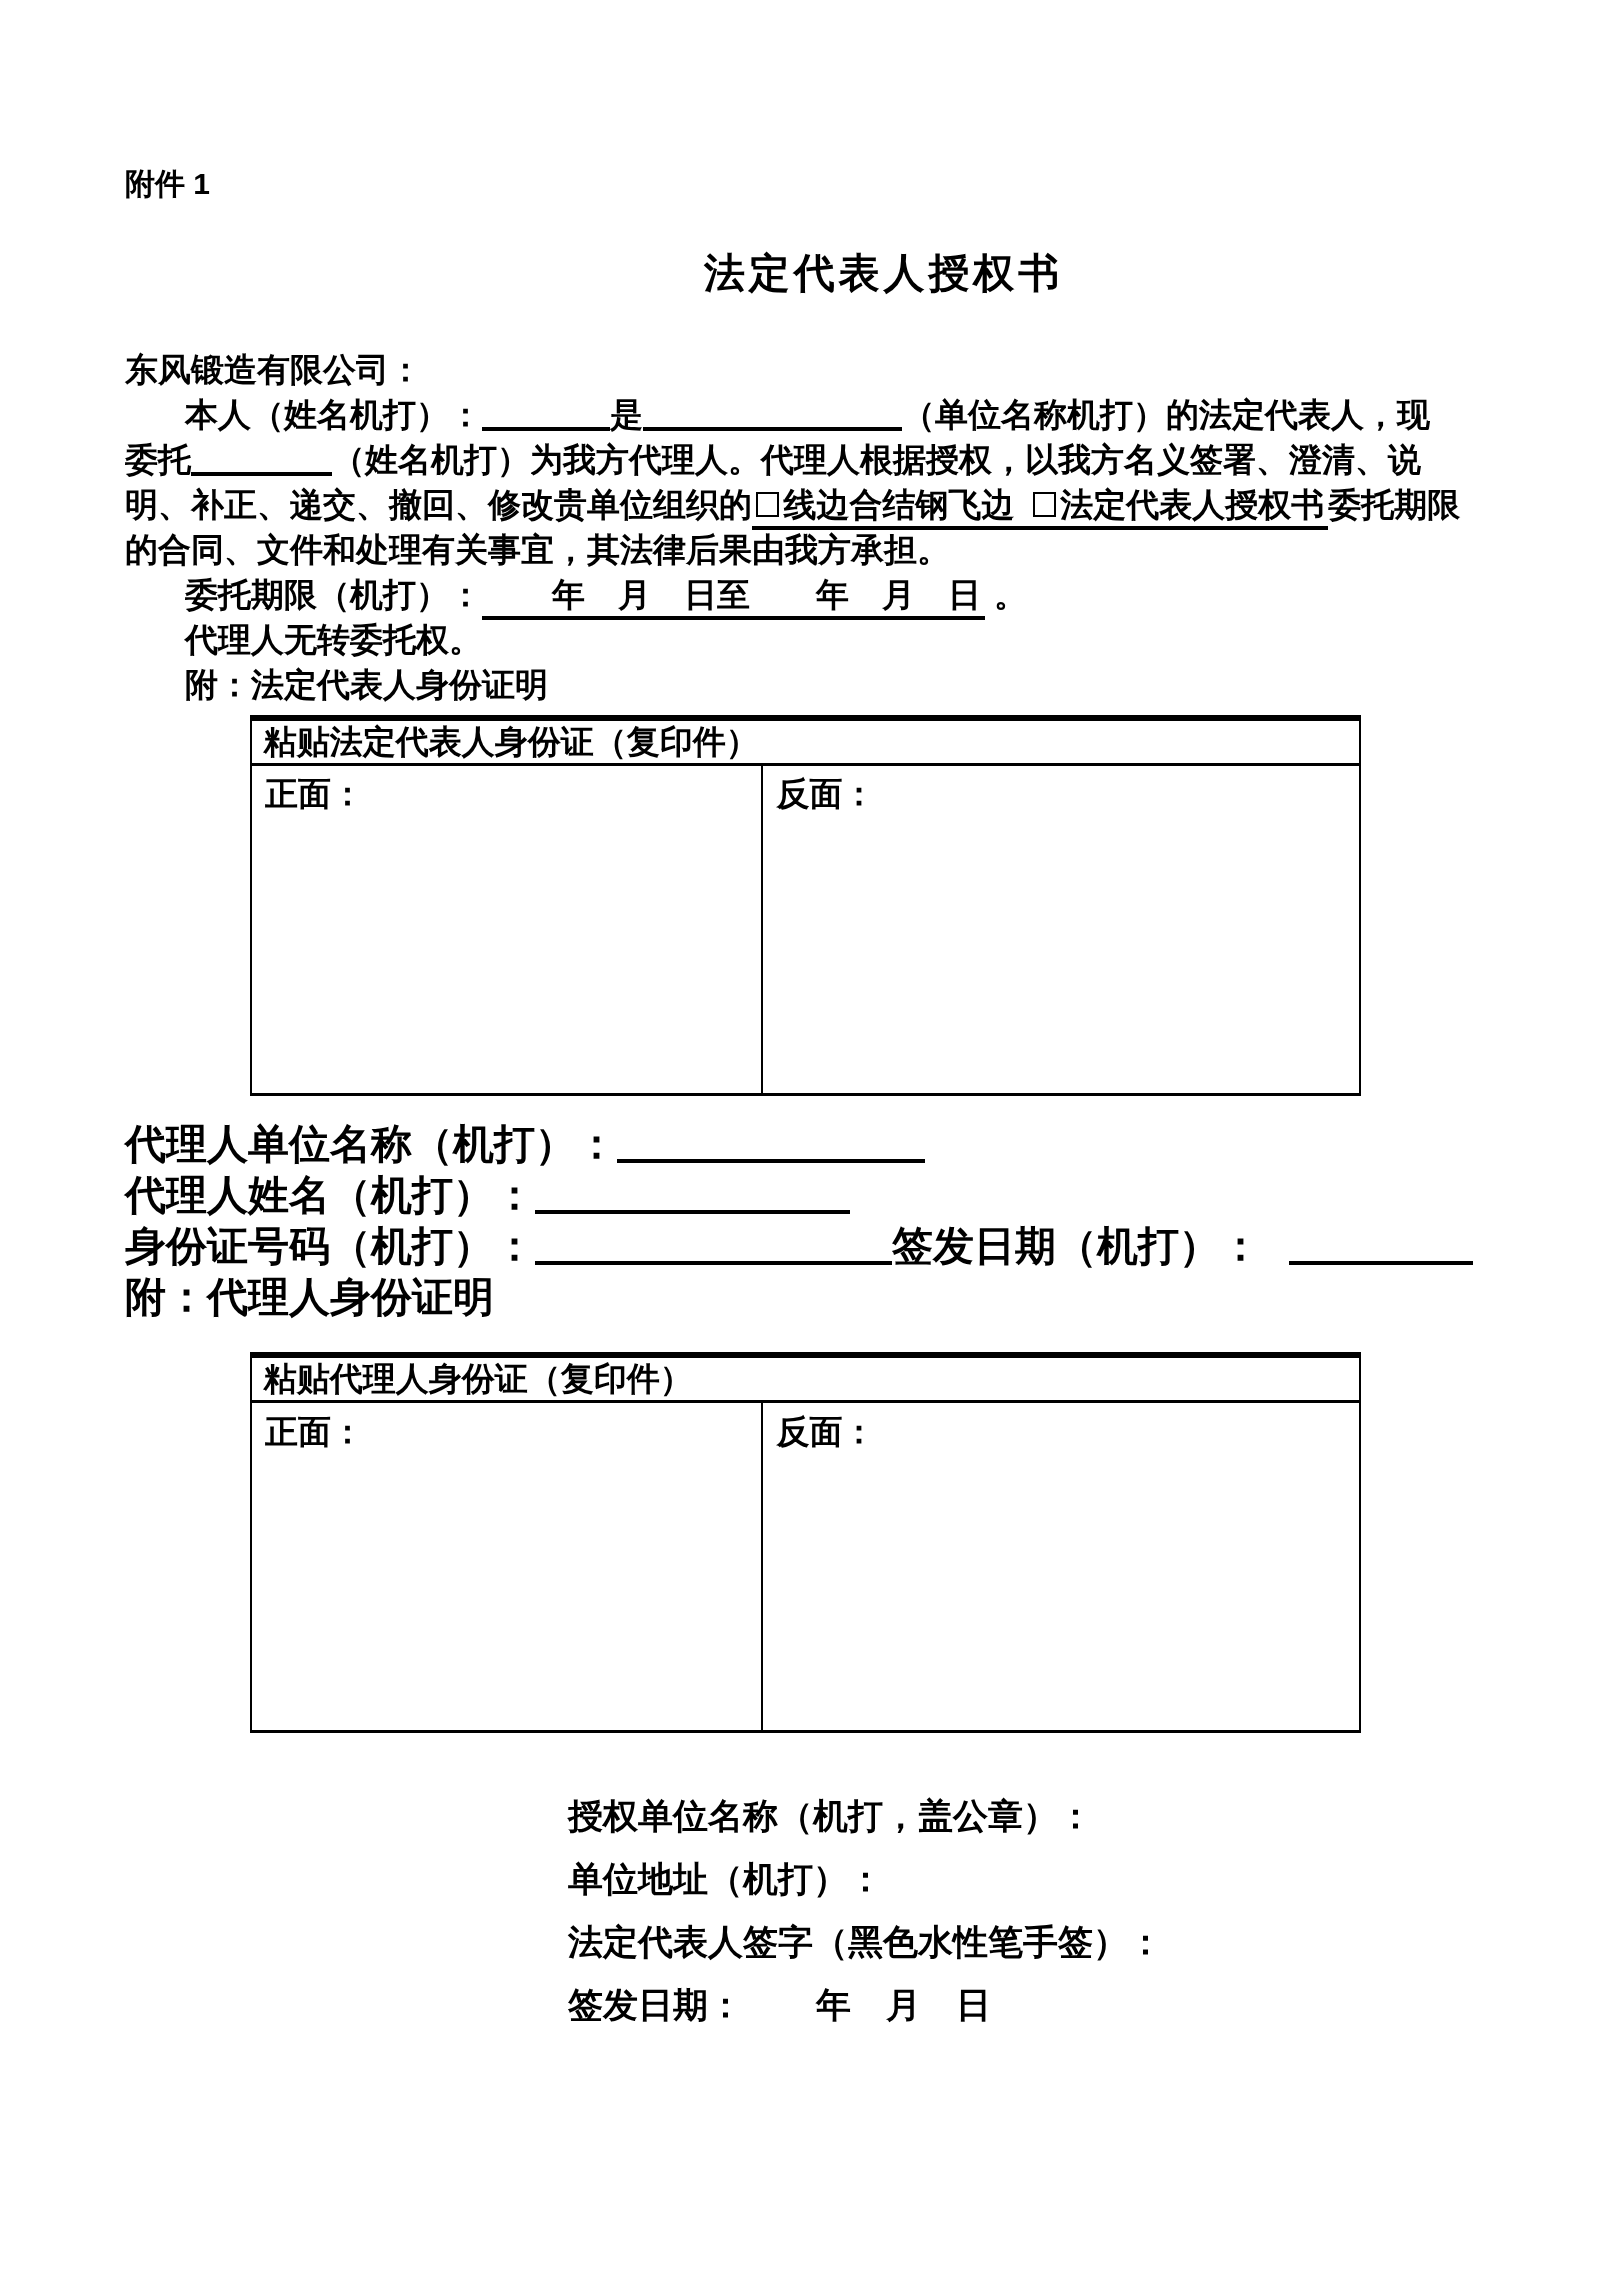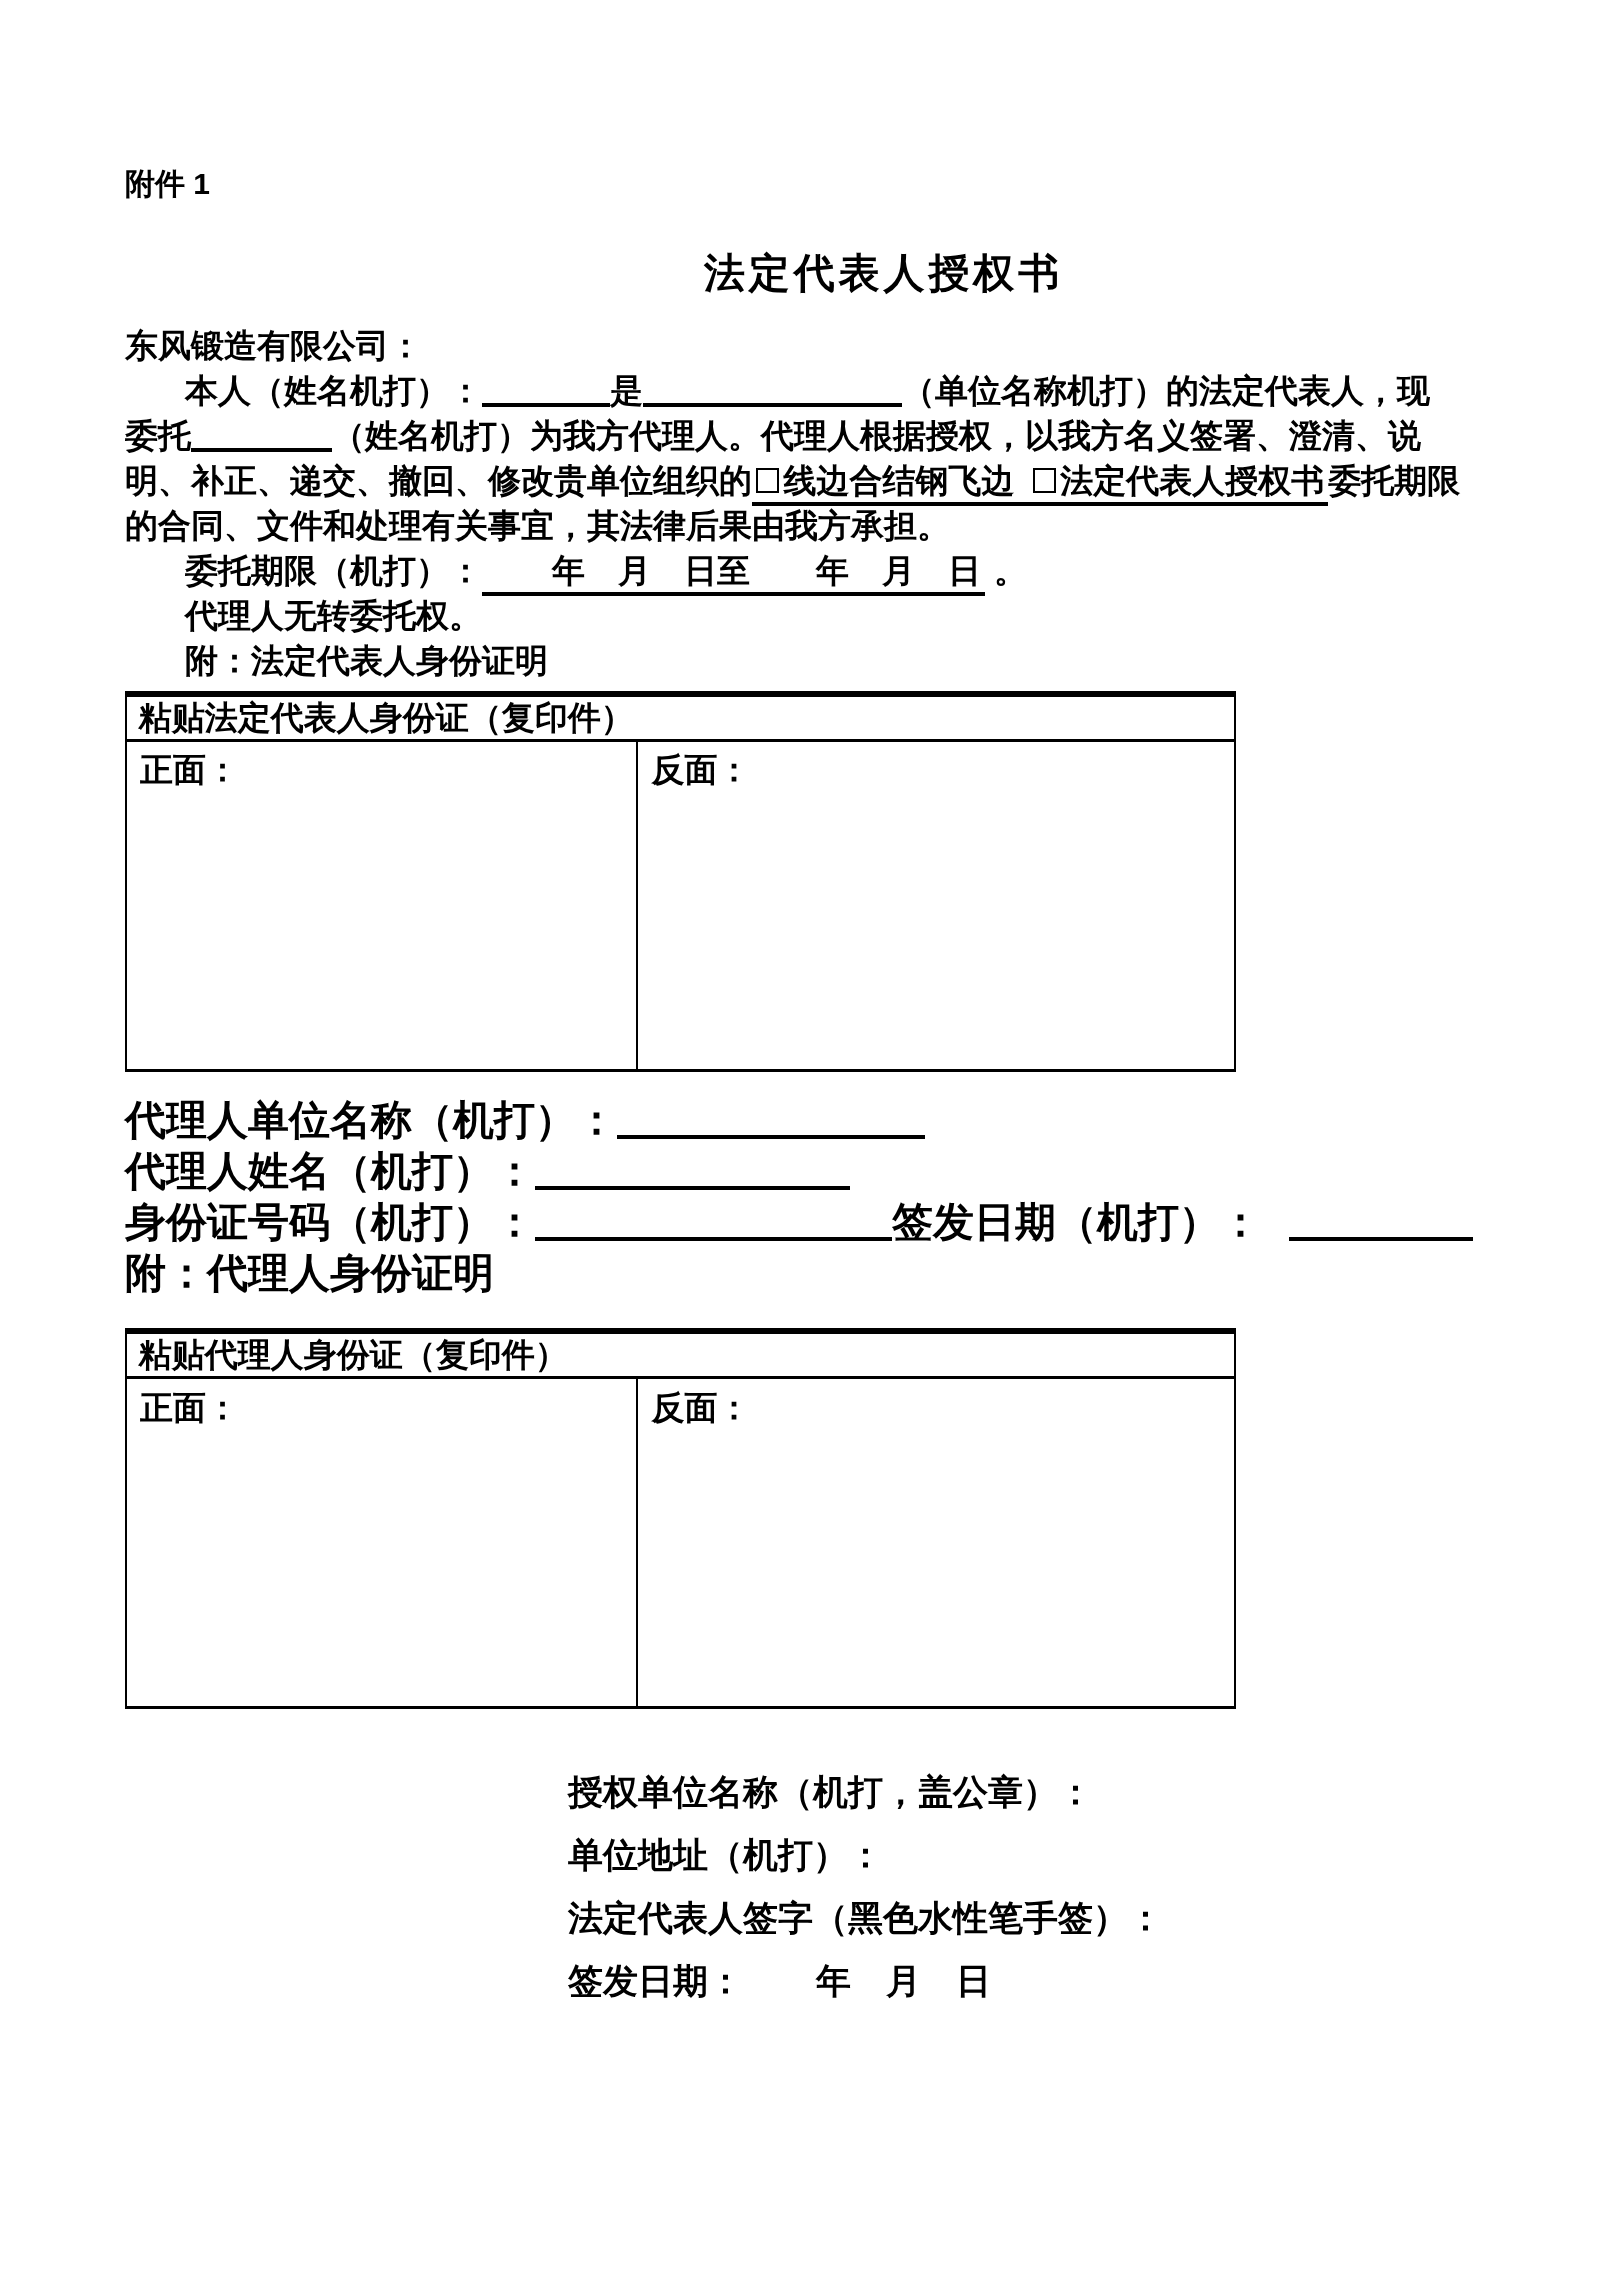--- a/index.html
+++ b/index.html
@@ -20,21 +20,21 @@
     font-family:"Liberation Sans","DejaVu Sans",sans-serif;
   }
   .title {
     margin-top:47px; margin-left:139px;
     text-align:center;
     font-size:41px; line-height:50px; font-weight:700;
     letter-spacing:3.9px;
     font-family:"Liberation Sans","DejaVu Sans",sans-serif;
   }
   .salutation {
-    margin-top:26px;
+    margin-top:50px;
     font-size:33px; line-height:45px; font-weight:700;
   }
   .pline {
     font-size:33px; line-height:45px; font-weight:700;
     white-space:nowrap;
   }
   .indent { padding-left:60px; }
   .blank {
     display:inline-block;
     height:33px;
@@ -56,21 +56,21 @@
     display:inline-block;
     width:23.6px; height:25px;
     border:2.6px solid #000;
     vertical-align:-1.3px;
     margin-right:3.9px;
   }
   .cb2 { margin-left:18.4px; }
   .period-tail { margin-left:9.2px; }
 
   .photo-table {
-    margin-top:6.6px;
+    margin-left:125px; margin-top:6.6px;
     width:1111px;
     border:2.6px solid #000;
     border-top-width:6.6px;
     border-bottom-width:3.9px;
   }
   .pt-header {
     height:45px; line-height:42px;
     padding-left:11.8px;
     font-size:33px; font-weight:700;
     border-bottom:3.3px solid #000;

